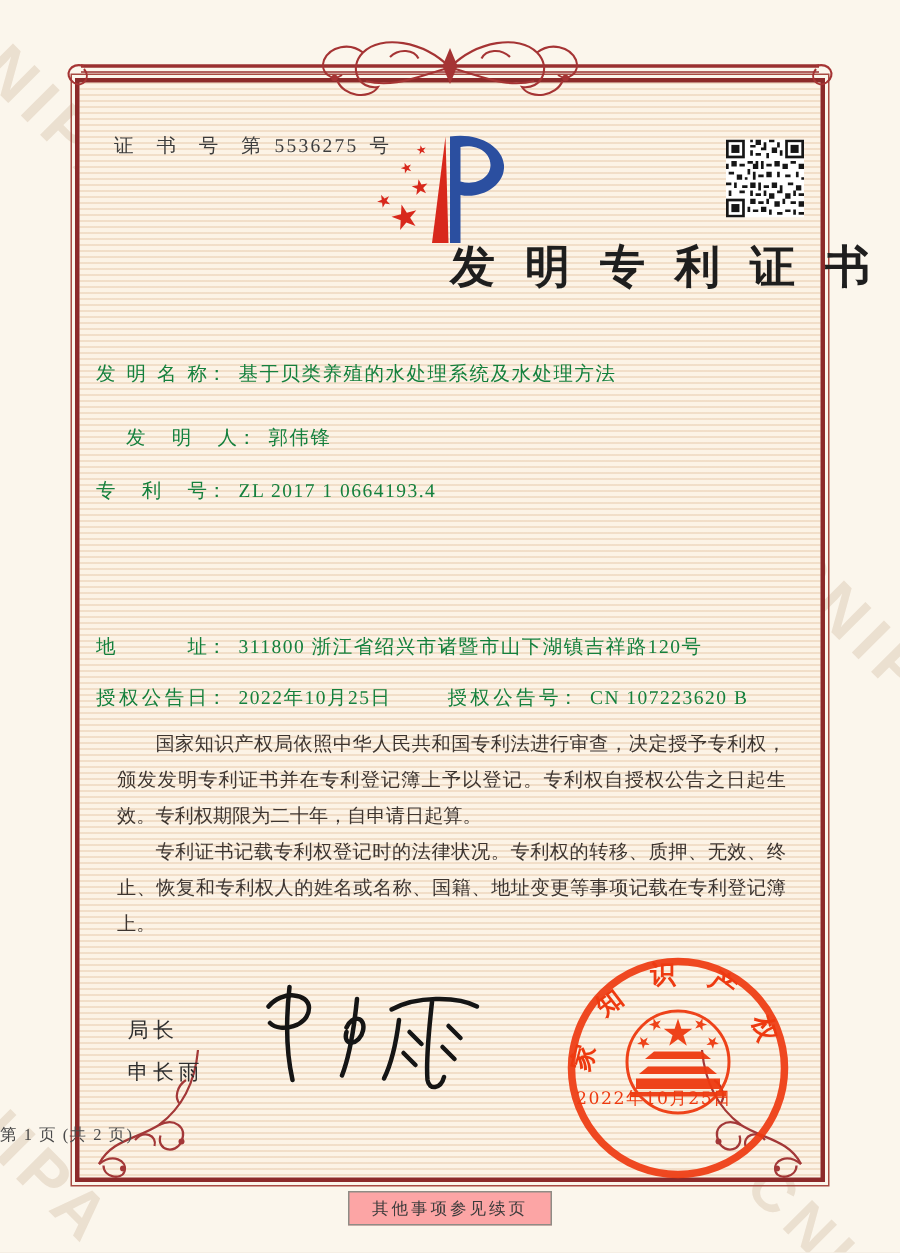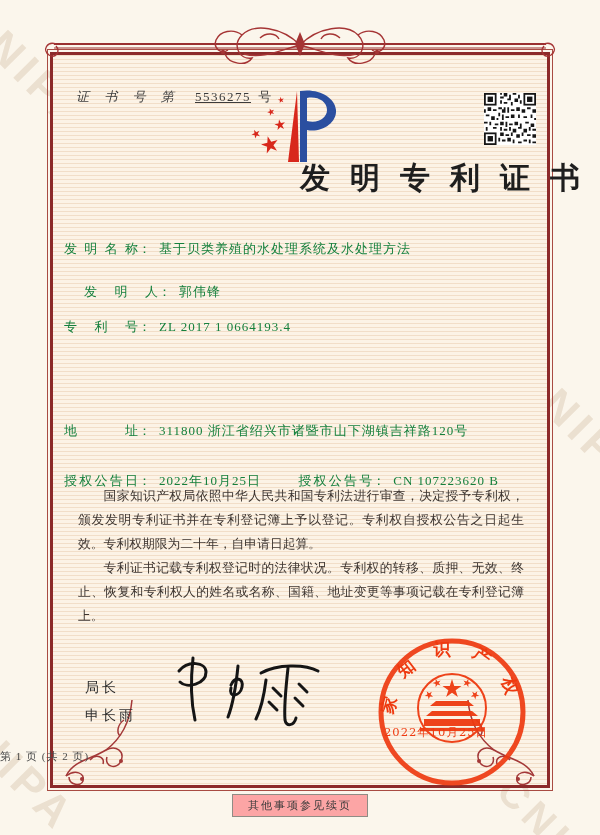--- a/index.html
+++ b/index.html
@@ -23,35 +23,35 @@
          border:3px solid #8c2a2a;outline:1px solid #a84b42;outline-offset:2px;
          background-color:#fcf3e6;
          background-image:repeating-linear-gradient(180deg,rgba(233,205,176,.55) 0px,rgba(233,205,176,.55) 1px,rgba(0,0,0,0) 1px,rgba(0,0,0,0) 4px);}
   .ornament-top{position:absolute;left:20px;top:14px;}
   .corner-fl{position:absolute;}
   .corner-fl.bl{left:58px;top:698px;}
   .corner-fl.br{left:462px;top:698px;transform:scaleX(-1);}
 
   
   .cert-no{position:absolute;left:76px;top:88px;font-size:13px;color:#3c3c3c;}
-  .cert-no .pre{letter-spacing:6px;font-style:italic;}
-  .cert-no .num{letter-spacing:1.5px;margin-left:12px;text-decoration:underline;}
+  .cert-no .pre{letter-spacing:6px;}
+  .cert-no .num{letter-spacing:1.5px;margin-left:0;}
   .cert-no .suf{letter-spacing:0;margin-left:4px;}
   .logo{position:absolute;left:250px;top:88px;}
   .qr{position:absolute;left:484px;top:93px;}
   .title{position:absolute;left:0;top:158px;width:100%;text-align:right;
          font-size:30px;font-weight:600;color:#1e1e1e;letter-spacing:20px;text-indent:20px;}
 
   
   .frow{position:absolute;left:64px;font-size:13px;color:#15803d;white-space:nowrap;}
   .flabel{display:inline-block;width:74px;text-align:justify;text-align-last:justify;vertical-align:bottom;}
   .fcolon{margin-right:8px;}
   .fval{letter-spacing:1px;}
   .fr1{top:240px;} .fr2{top:283px;margin-left:20px;} .fr3{top:318px;} .fr4{top:352px;}
-  .fr5{top:387px;} .fr6{top:422px;} .fr7{top:456px;margin-top:16px;}
+  .fr5{top:387px;} .fr6{top:422px;} .fr7{top:456px;}
   .fpair2{margin-left:34px;}
 
   
   .bodytext{position:absolute;left:78px;top:484px;width:446px;font-size:12.8px;
             line-height:1.88;color:#3d3530;text-align:justify;}
   .bodytext p{margin:0;text-indent:2em;}
 
   
   .signer{position:absolute;left:85px;top:674px;font-size:14px;color:#2e2e2e;letter-spacing:3px;line-height:2.0;}
   .signature{position:absolute;left:165px;top:646px;}

